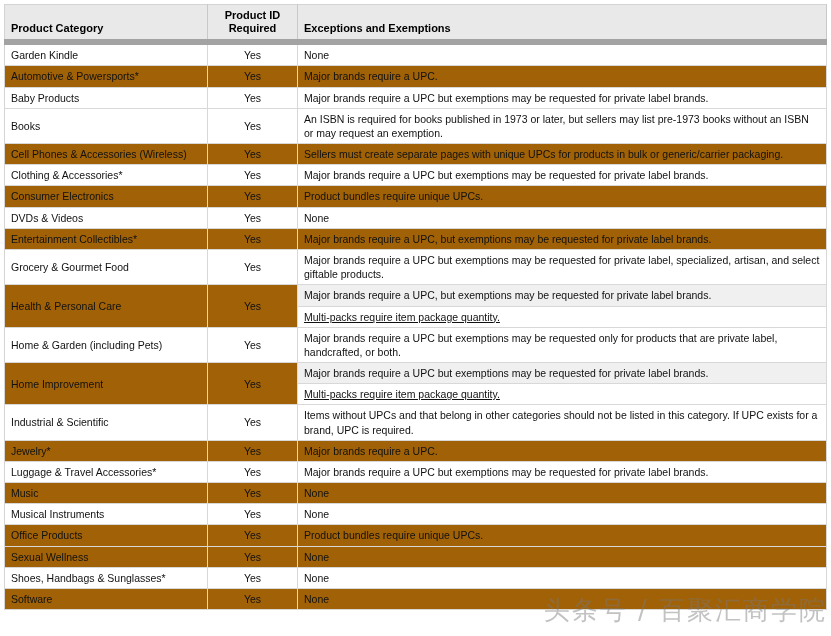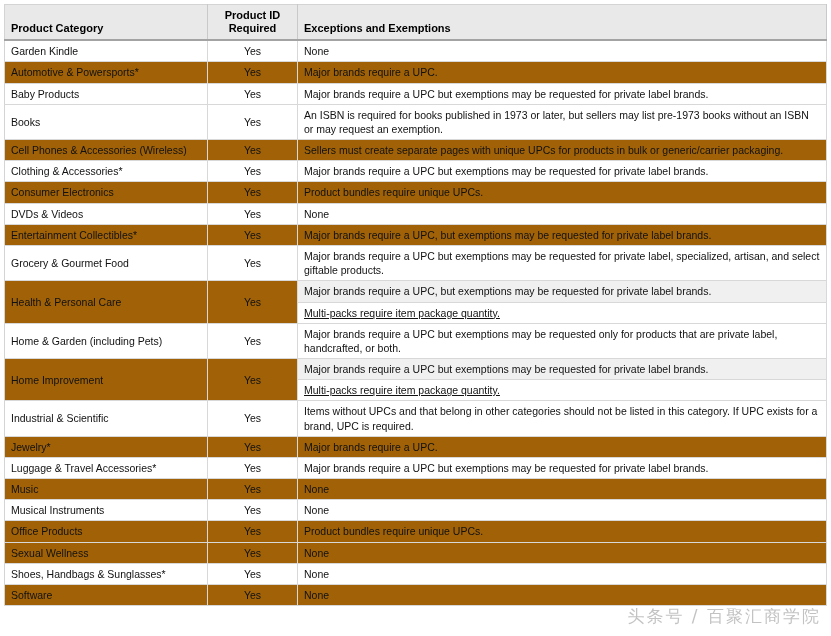--- a/index.html
+++ b/index.html
@@ -32,21 +32,21 @@
     border-right: 1px solid #c9c9c9;
   }
 
   col.c-cat { width: 203px; }
   col.c-req { width: 90px; }
   col.c-exc { width: 529px; }
 
   thead th {
     background: #e9e9e9;
     border-right: 1px solid #c9c9c9;
-    border-bottom: 2px solid #a3a3a3;
+    border-bottom: 6px solid #a3a3a3;
     font-size: 11px;
     font-weight: bold;
     color: #000;
     padding: 4px 6px 5px 6px;
     vertical-align: bottom;
     line-height: 1.15;
     height: 22px;
     box-sizing: border-box;
   }
   thead th.h-cat { text-align: left; }
@@ -79,24 +79,24 @@
   td.exc.split .sub + .sub {
     border-top: 1px solid #d8d8d8;
     text-decoration: underline;
   }
   tr.even td.exc.split .sub:nth-child(1) { background: #f0f0f0; }
   tr.even td.exc.split .sub:nth-child(2) { background: #ffffff; }
 
   
   #watermark {
     position: absolute;
-    right: 10px;
+    right: 4px;
     bottom: 8px;
     font-family: "DejaVu Sans", sans-serif;
-    font-size: 17px;
+    font-size: 26px;
     letter-spacing: 2px;
     color: rgba(120,120,120,0.45);
     white-space: nowrap;
     pointer-events: none;
     user-select: none;
   }
 </style>
 </head>
 <body>
 

